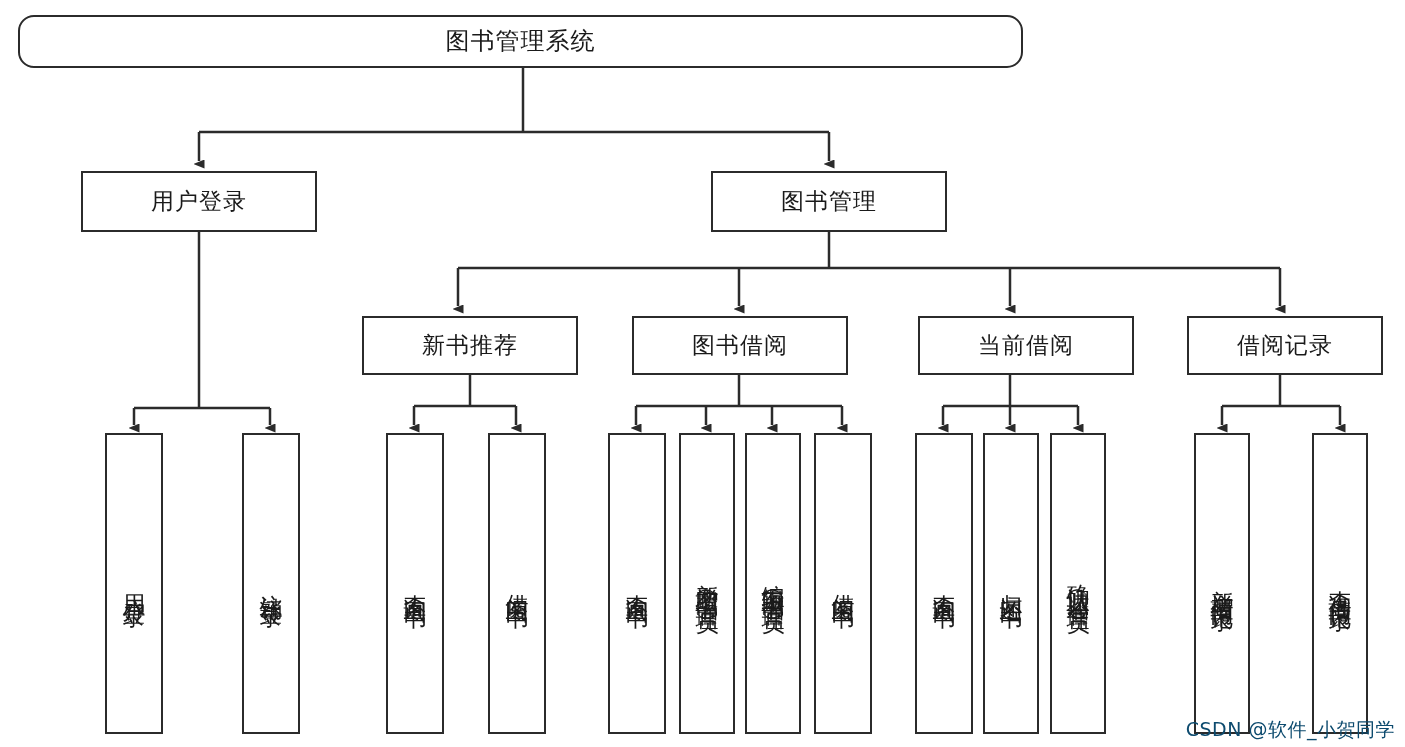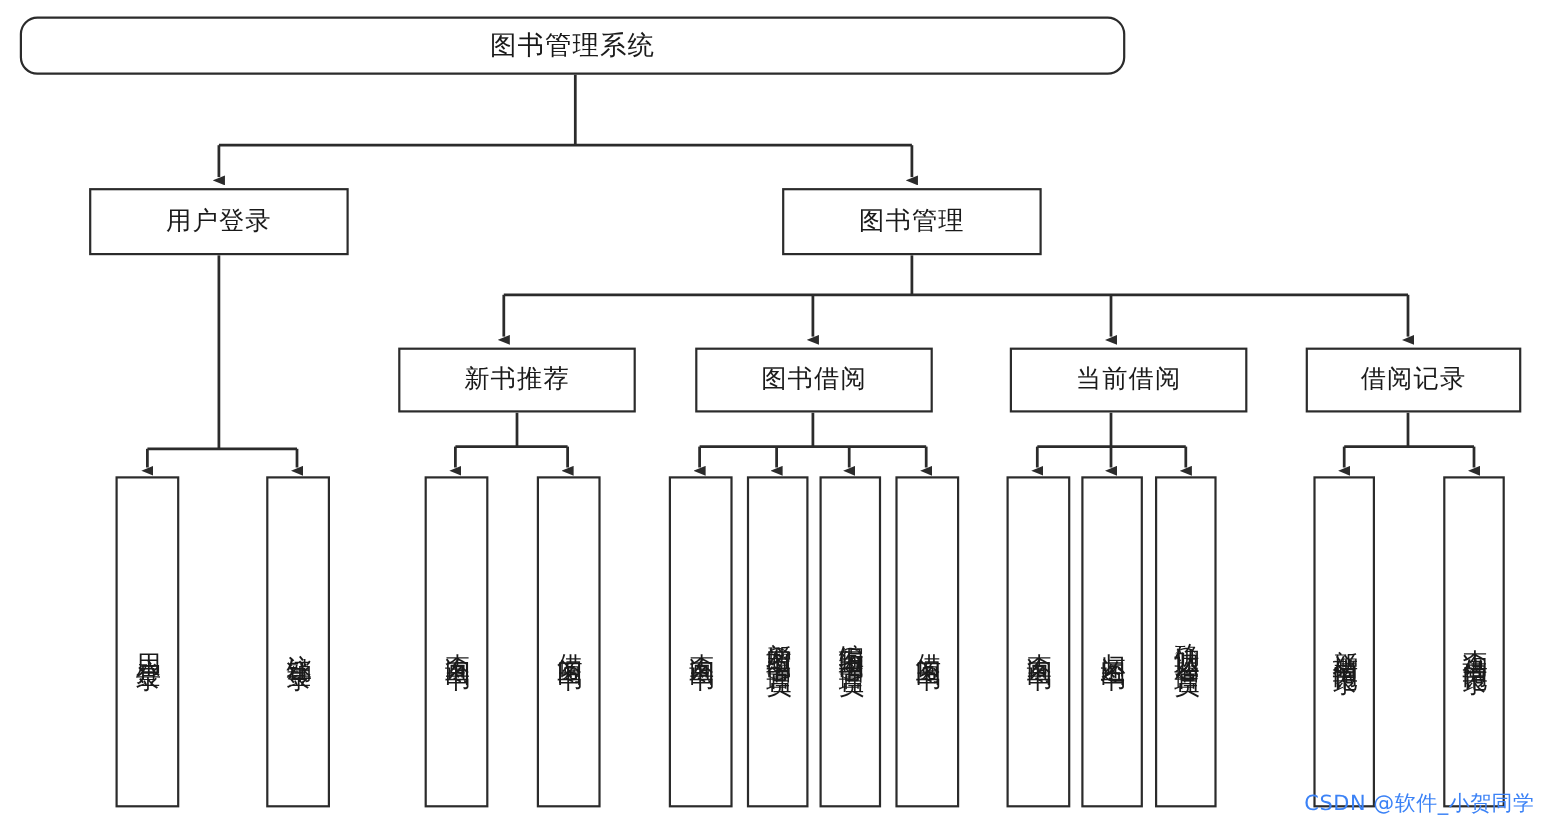--- a/index.html
+++ b/index.html
@@ -49,21 +49,21 @@
   }
   .node.root{
     font-size:24px;
     border-radius:16px;
   }
   .watermark{
     position:absolute;
     right:10px;
     bottom:4px;
     font-size:19px;
-    color:#3b82f6;
+    color:#0c4a6e;
     letter-spacing:0.5px;
     white-space:nowrap;
     user-select:none;
   }
 </style>
 </head>
 <body>
 
 <div id="canvas">
 

